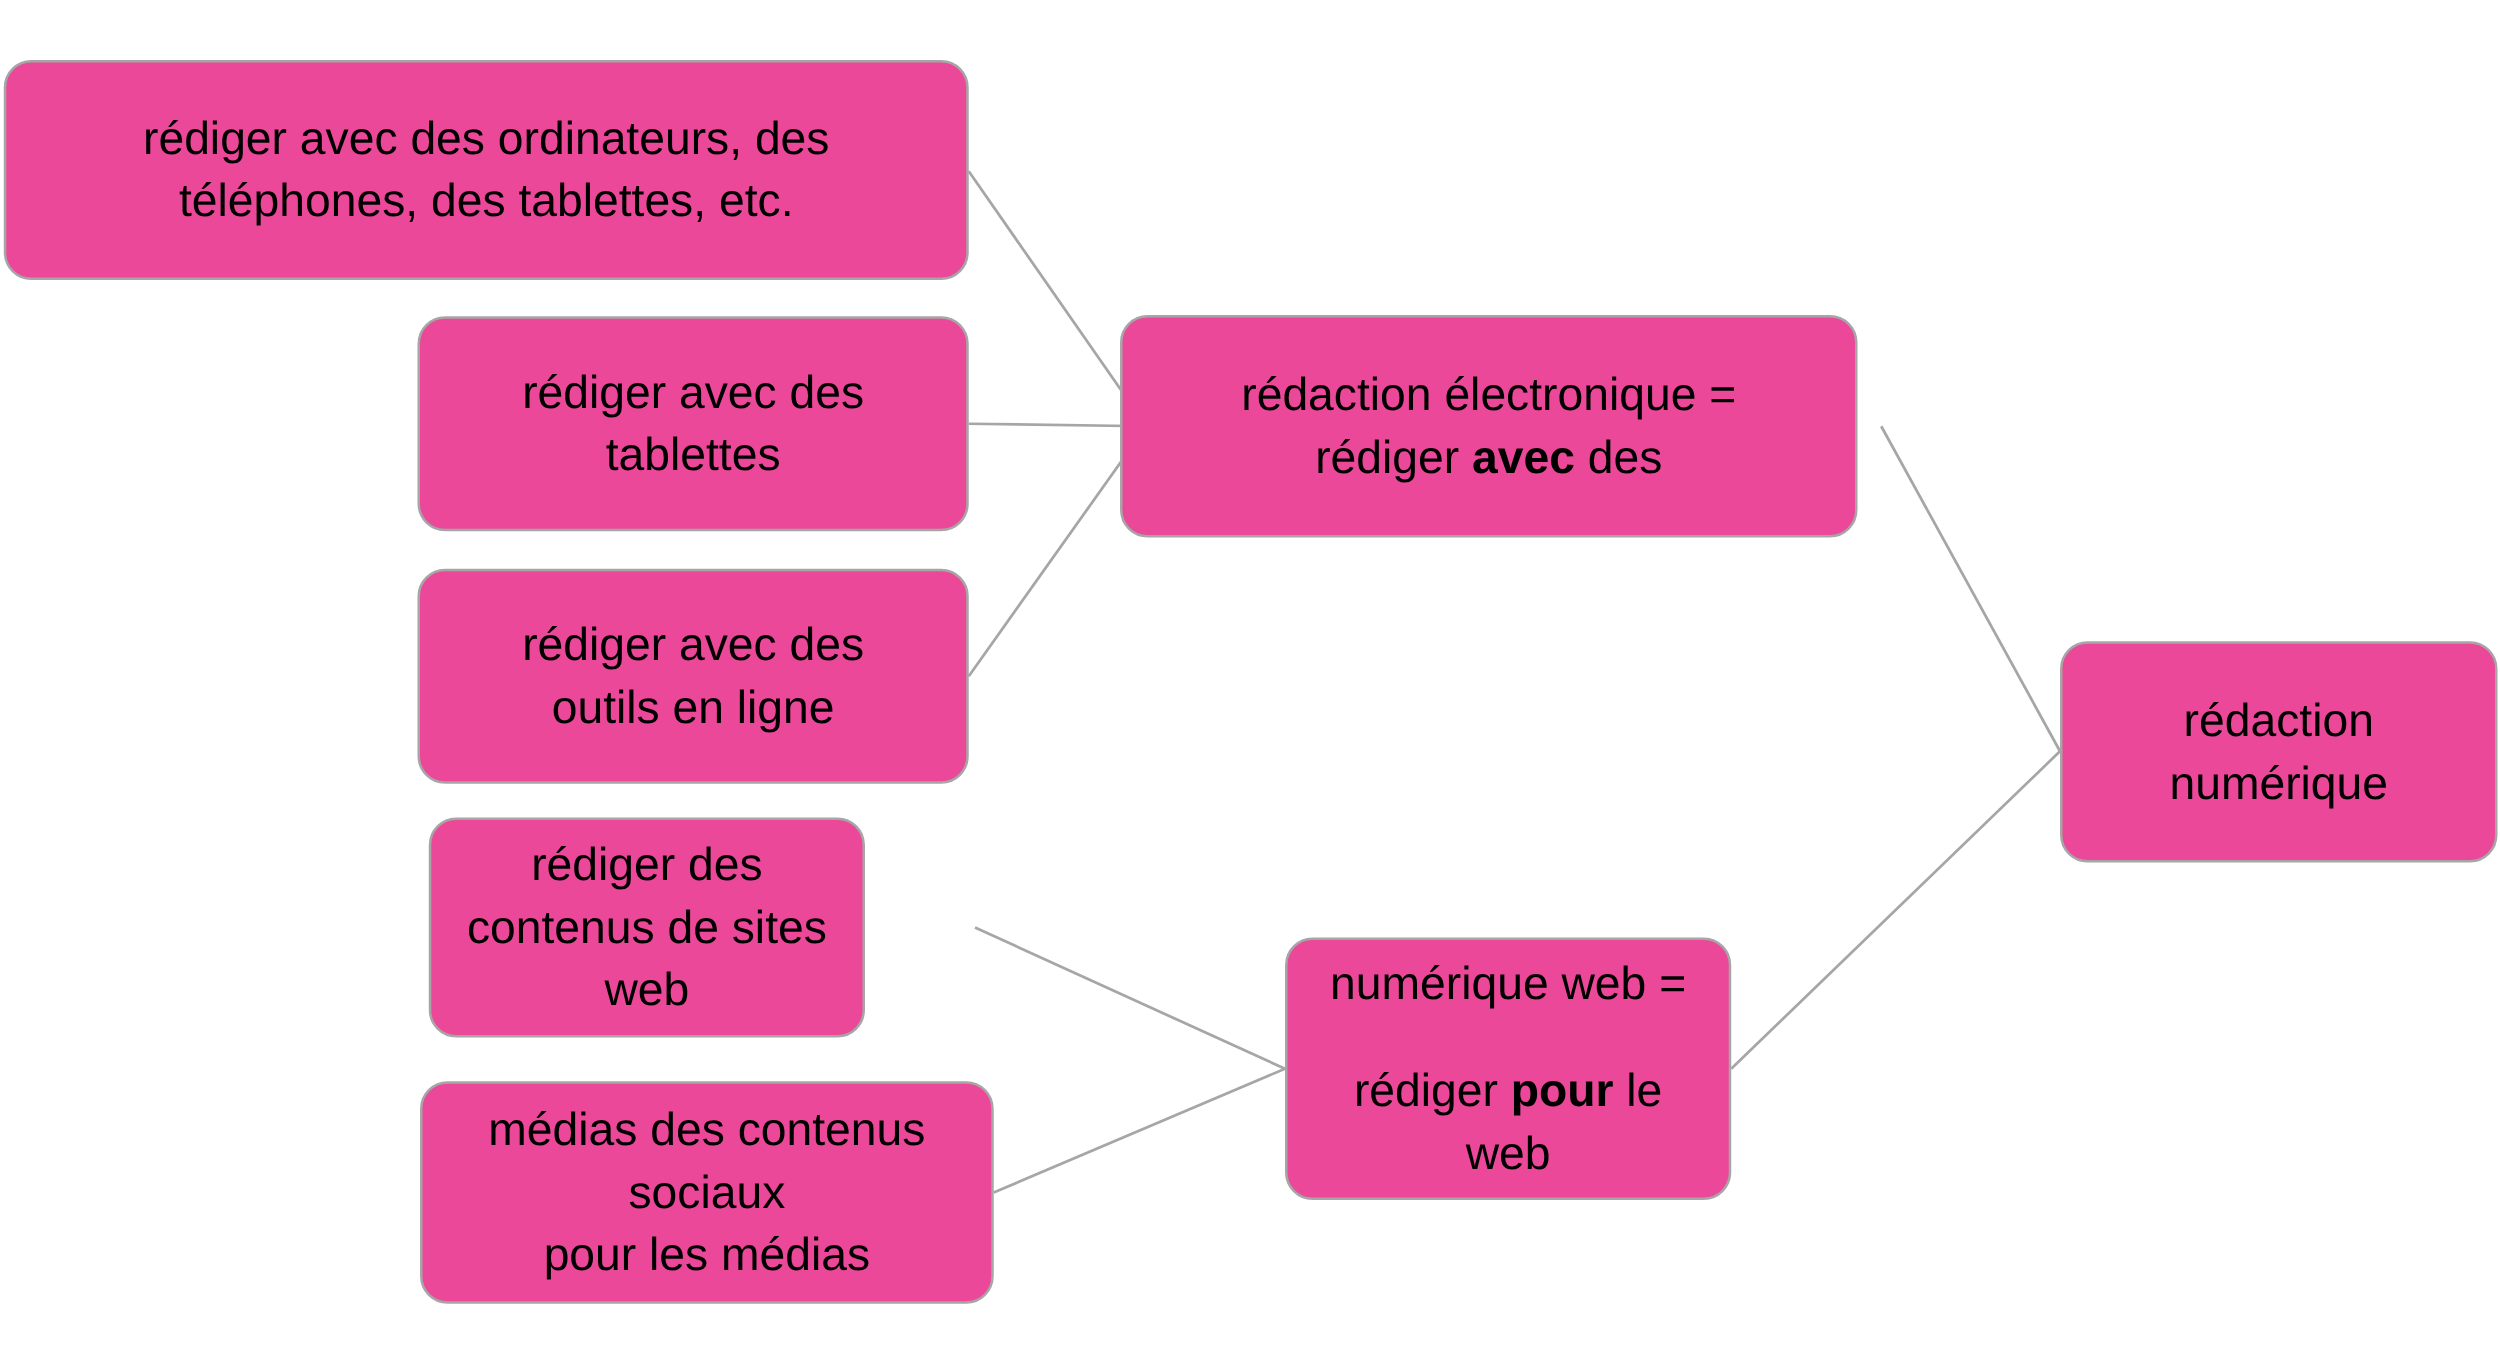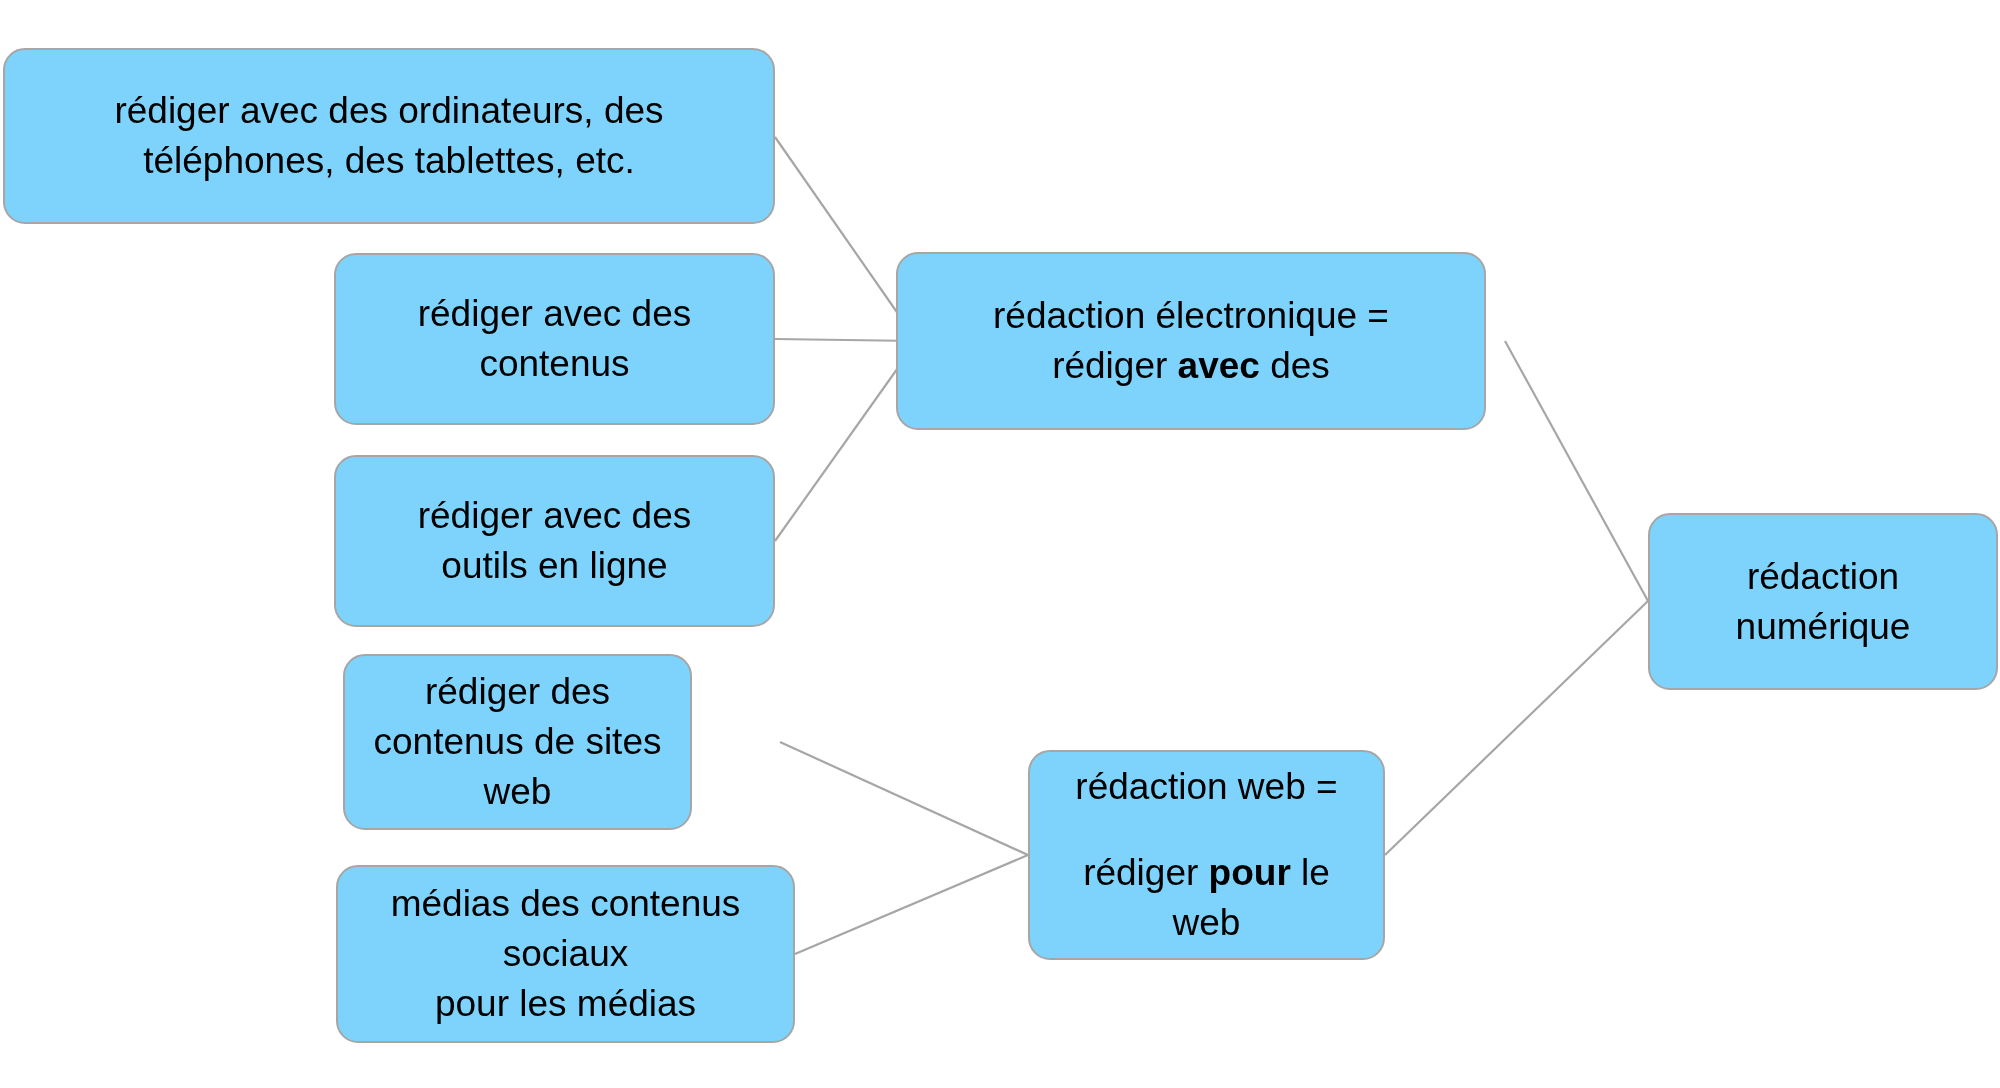--- a/index.html
+++ b/index.html
@@ -24,21 +24,21 @@
     height: 1088px;
   }
   .connectors line {
     stroke: #a6a6a6;
     stroke-width: 2.2;
     fill: none;
   }
   .node {
     position: absolute;
     box-sizing: border-box;
-    background: #7dd3fc;
+    background: #ec4899;
     border: 2.5px solid #a6a6a6;
     border-radius: 22px;
     display: flex;
     flex-direction: column;
     justify-content: center;
     text-align: center;
     font-size: 37px;
     line-height: 50px;
     padding: 4px 10px;
   }
@@ -71,21 +71,21 @@
     <line x1="1385" y1="855" x2="1648" y2="601"></line>
   </svg>
 
   <div class="node n-ordinateurs">
       <div class="tline"><span>rédiger avec des ordinateurs, des</span></div>
       <div class="tline"><span>téléphones, des tablettes, etc.</span></div>
     </div>
 
   <div class="node n-logiciels">
       <div class="tline"><span>rédiger avec des</span></div>
-      <div class="tline"><span>contenus</span></div>
+      <div class="tline"><span>tablettes</span></div>
     </div>
 
   <div class="node n-outils">
       <div class="tline"><span>rédiger avec des</span></div>
       <div class="tline"><span>outils en ligne</span></div>
     </div>
 
   <div class="node n-sites-web">
       <div class="tline"><span>rédiger des</span></div>
       <div class="tline"><span>contenus de sites</span></div>
@@ -97,21 +97,21 @@
       <div class="tline"><span>sociaux</span></div>
       <div class="tline"><span>pour les médias</span></div>
     </div>
 
   <div class="node n-electronique">
       <div class="tline"><span>rédaction électronique =</span></div>
       <div class="tline"><span>rédiger </span><b>avec</b><span> des</span></div>
     </div>
 
   <div class="node n-web">
-      <div class="tline"><span>rédaction web =</span></div>
+      <div class="tline"><span>numérique web =</span></div>
       <div class="tline gap"><span>rédiger </span><b>pour</b><span> le</span></div>
       <div class="tline"><span>web</span></div>
     </div>
 
   <div class="node n-numerique">
       <div class="tline"><span>rédaction</span></div>
       <div class="tline"><span>numérique</span></div>
     </div>
 
 </div>

